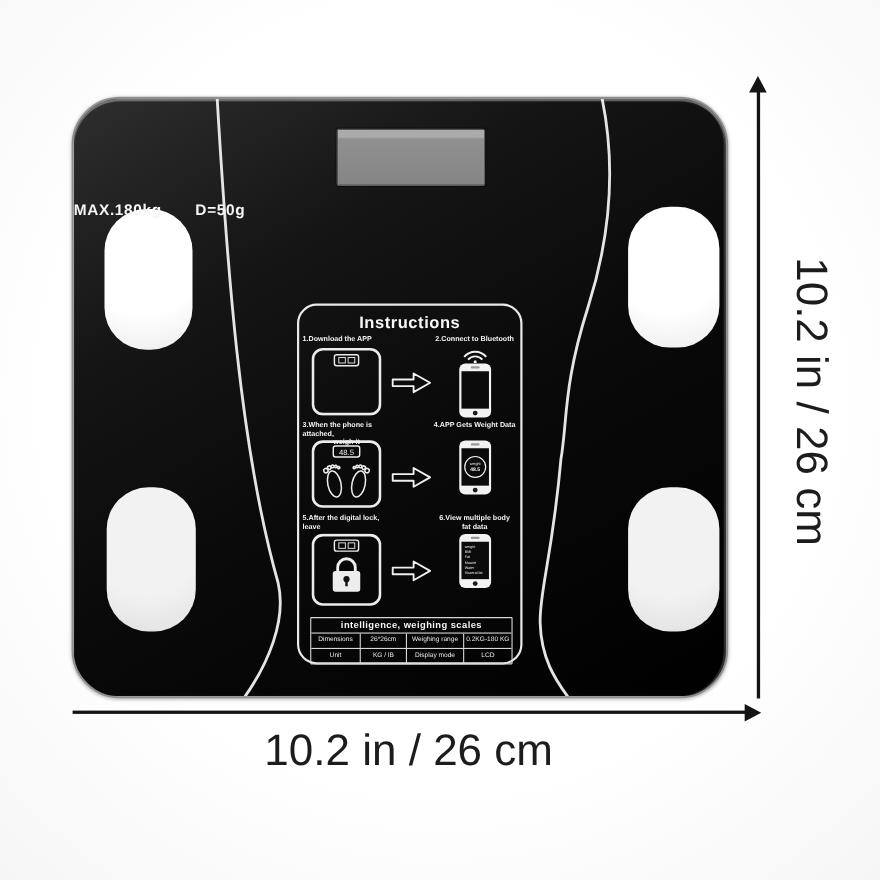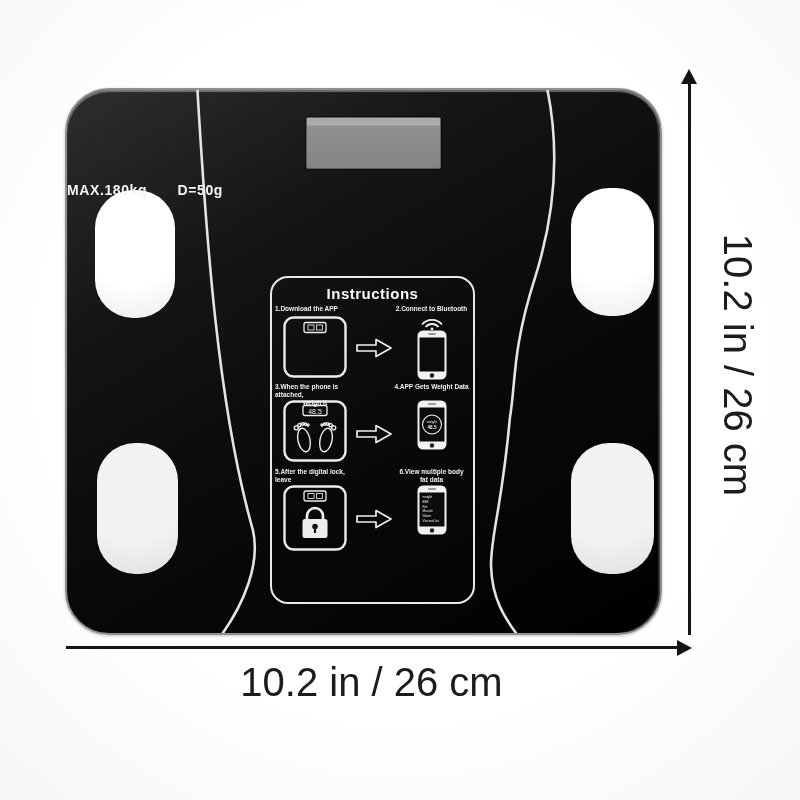--- a/index.html
+++ b/index.html
@@ -252,20 +252,35 @@
             <text x="5.5" y="17.8" font-size="3.3" fill="#f0f0f0">BMI</text>
             <text x="5.5" y="22.6" font-size="3.3" fill="#f0f0f0">Fat</text>
             <text x="5.5" y="27.4" font-size="3.3" fill="#f0f0f0">Muscle</text>
             <text x="5.5" y="32.2" font-size="3.3" fill="#f0f0f0">Water</text>
             <text x="5.5" y="37" font-size="3.3" fill="#f0f0f0">Visceral fat</text>
             <circle cx="15" cy="45.5" r="2.2" fill="#1a1a1a"></circle>
           </svg>
         </div>
       </div>
 
+      <div class="spec-table">
+        <div class="spec-header">intelligence, weighing scales</div>
+        <div class="spec-row">
+          <div class="spec-cell c0">Dimensions</div>
+          <div class="spec-cell c1">26*26cm</div>
+          <div class="spec-cell c2">Weighing range</div>
+          <div class="spec-cell c3">0.2KG-180 KG</div>
+        </div>
+        <div class="spec-row">
+          <div class="spec-cell c0">Unit</div>
+          <div class="spec-cell c1">KG / lB</div>
+          <div class="spec-cell c2">Display mode</div>
+          <div class="spec-cell c3">LCD</div>
+        </div>
+      </div>
 
     </div>
   </div>
 
   <div class="vline"></div>
   <div class="vhead"></div>
   <div class="hline"></div>
   <div class="hhead"></div>
 
   <div class="width-label">10.2 in / 26 cm</div>

